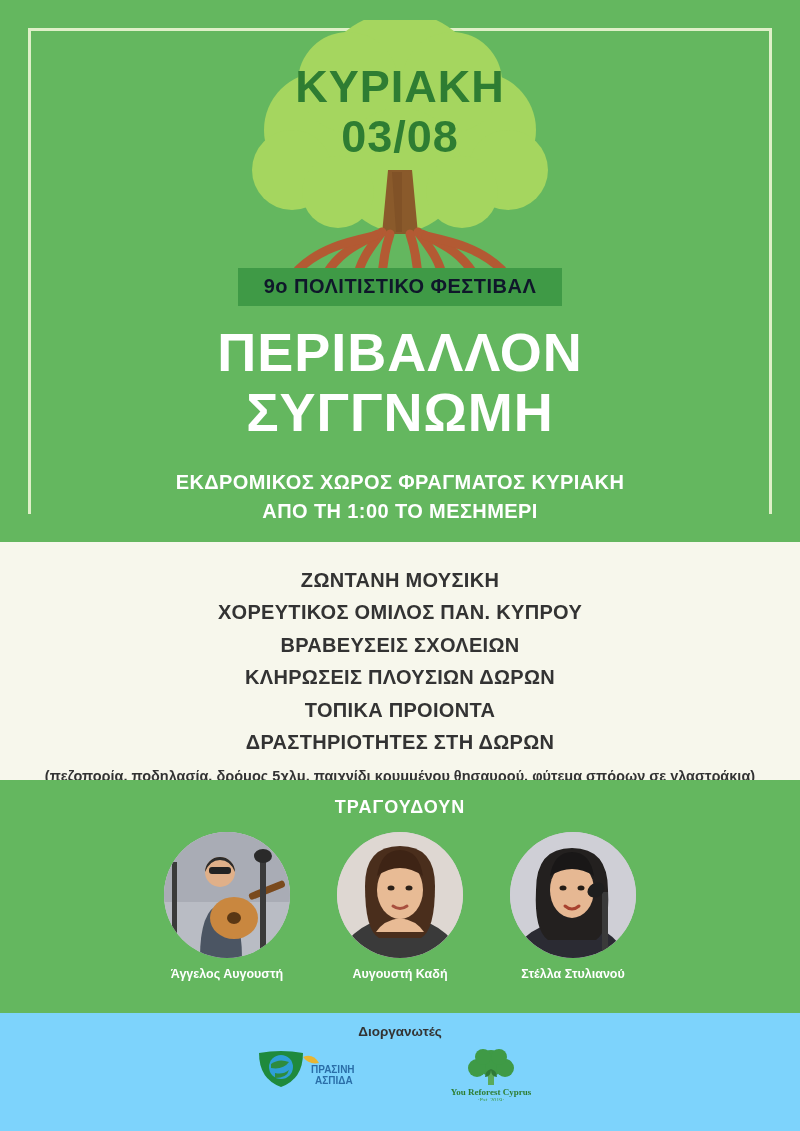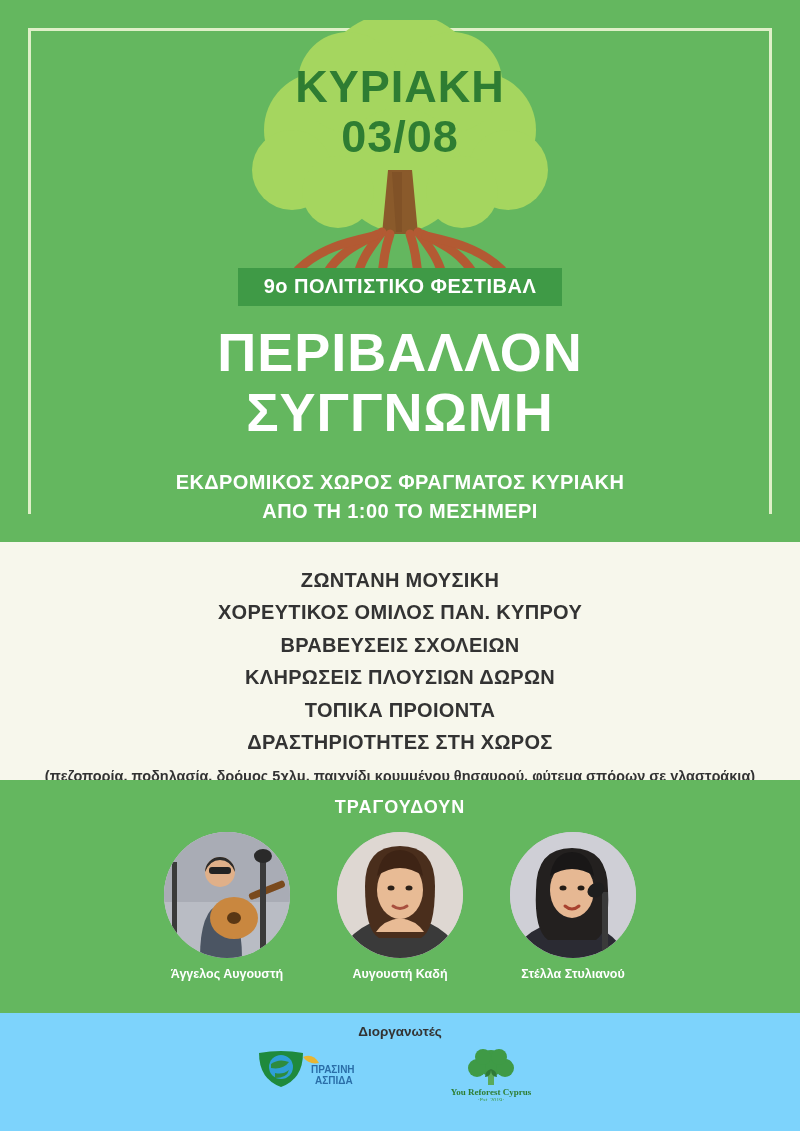--- a/index.html
+++ b/index.html
@@ -54,21 +54,21 @@
 
   .fest-line {
     position: absolute;
     left: 0; right: 0; top: 268px;
     text-align: center;
     z-index: 6;
   }
   .fest-line span {
     display: inline-block;
     background: #3f9a46;
-    color: #ffffff;
+    color: #0f172a;
     font-size: 20px;
     font-weight: bold;
     letter-spacing: 0.5px;
     padding: 7px 26px 8px 26px;
   }
 
   .main-title {
     position: absolute;
     left: 0; right: 0; top: 322px;
     text-align: center;
@@ -236,21 +236,21 @@
       <div>ΑΠΟ ΤΗ 1:00 ΤΟ ΜΕΣΗΜΕΡΙ</div>
     </div>
   </div>
 
   <div class="activities">
     <div class="line">ΖΩΝΤΑΝΗ ΜΟΥΣΙΚΗ</div>
     <div class="line">ΧΟΡΕΥΤΙΚΟΣ ΟΜΙΛΟΣ ΠΑΝ. ΚΥΠΡΟΥ</div>
     <div class="line">ΒΡΑΒΕΥΣΕΙΣ ΣΧΟΛΕΙΩΝ</div>
     <div class="line">ΚΛΗΡΩΣΕΙΣ ΠΛΟΥΣΙΩΝ ΔΩΡΩΝ</div>
     <div class="line">ΤΟΠΙΚΑ ΠΡΟΙΟΝΤΑ</div>
-    <div class="line">ΔΡΑΣΤΗΡΙΟΤΗΤΕΣ ΣΤΗ ΧΩΡΟΣ</div>
+    <div class="line">ΔΡΑΣΤΗΡΙΟΤΗΤΕΣ ΣΤΗ ΔΩΡΩΝ</div>
     <div class="note">(πεζοπορία, ποδηλασία, δρόμος 5χλμ, παιχνίδι κρυμμένου θησαυρού, φύτεμα σπόρων σε γλαστράκια)</div>
   </div>
 
   <div class="singers">
     <div class="singers-title">ΤΡΑΓΟΥΔΟΥΝ</div>
     <div class="singer-row">
 
       <div class="singer">
         <div class="portrait">
           <svg viewBox="0 0 126 126" xmlns="http://www.w3.org/2000/svg">

